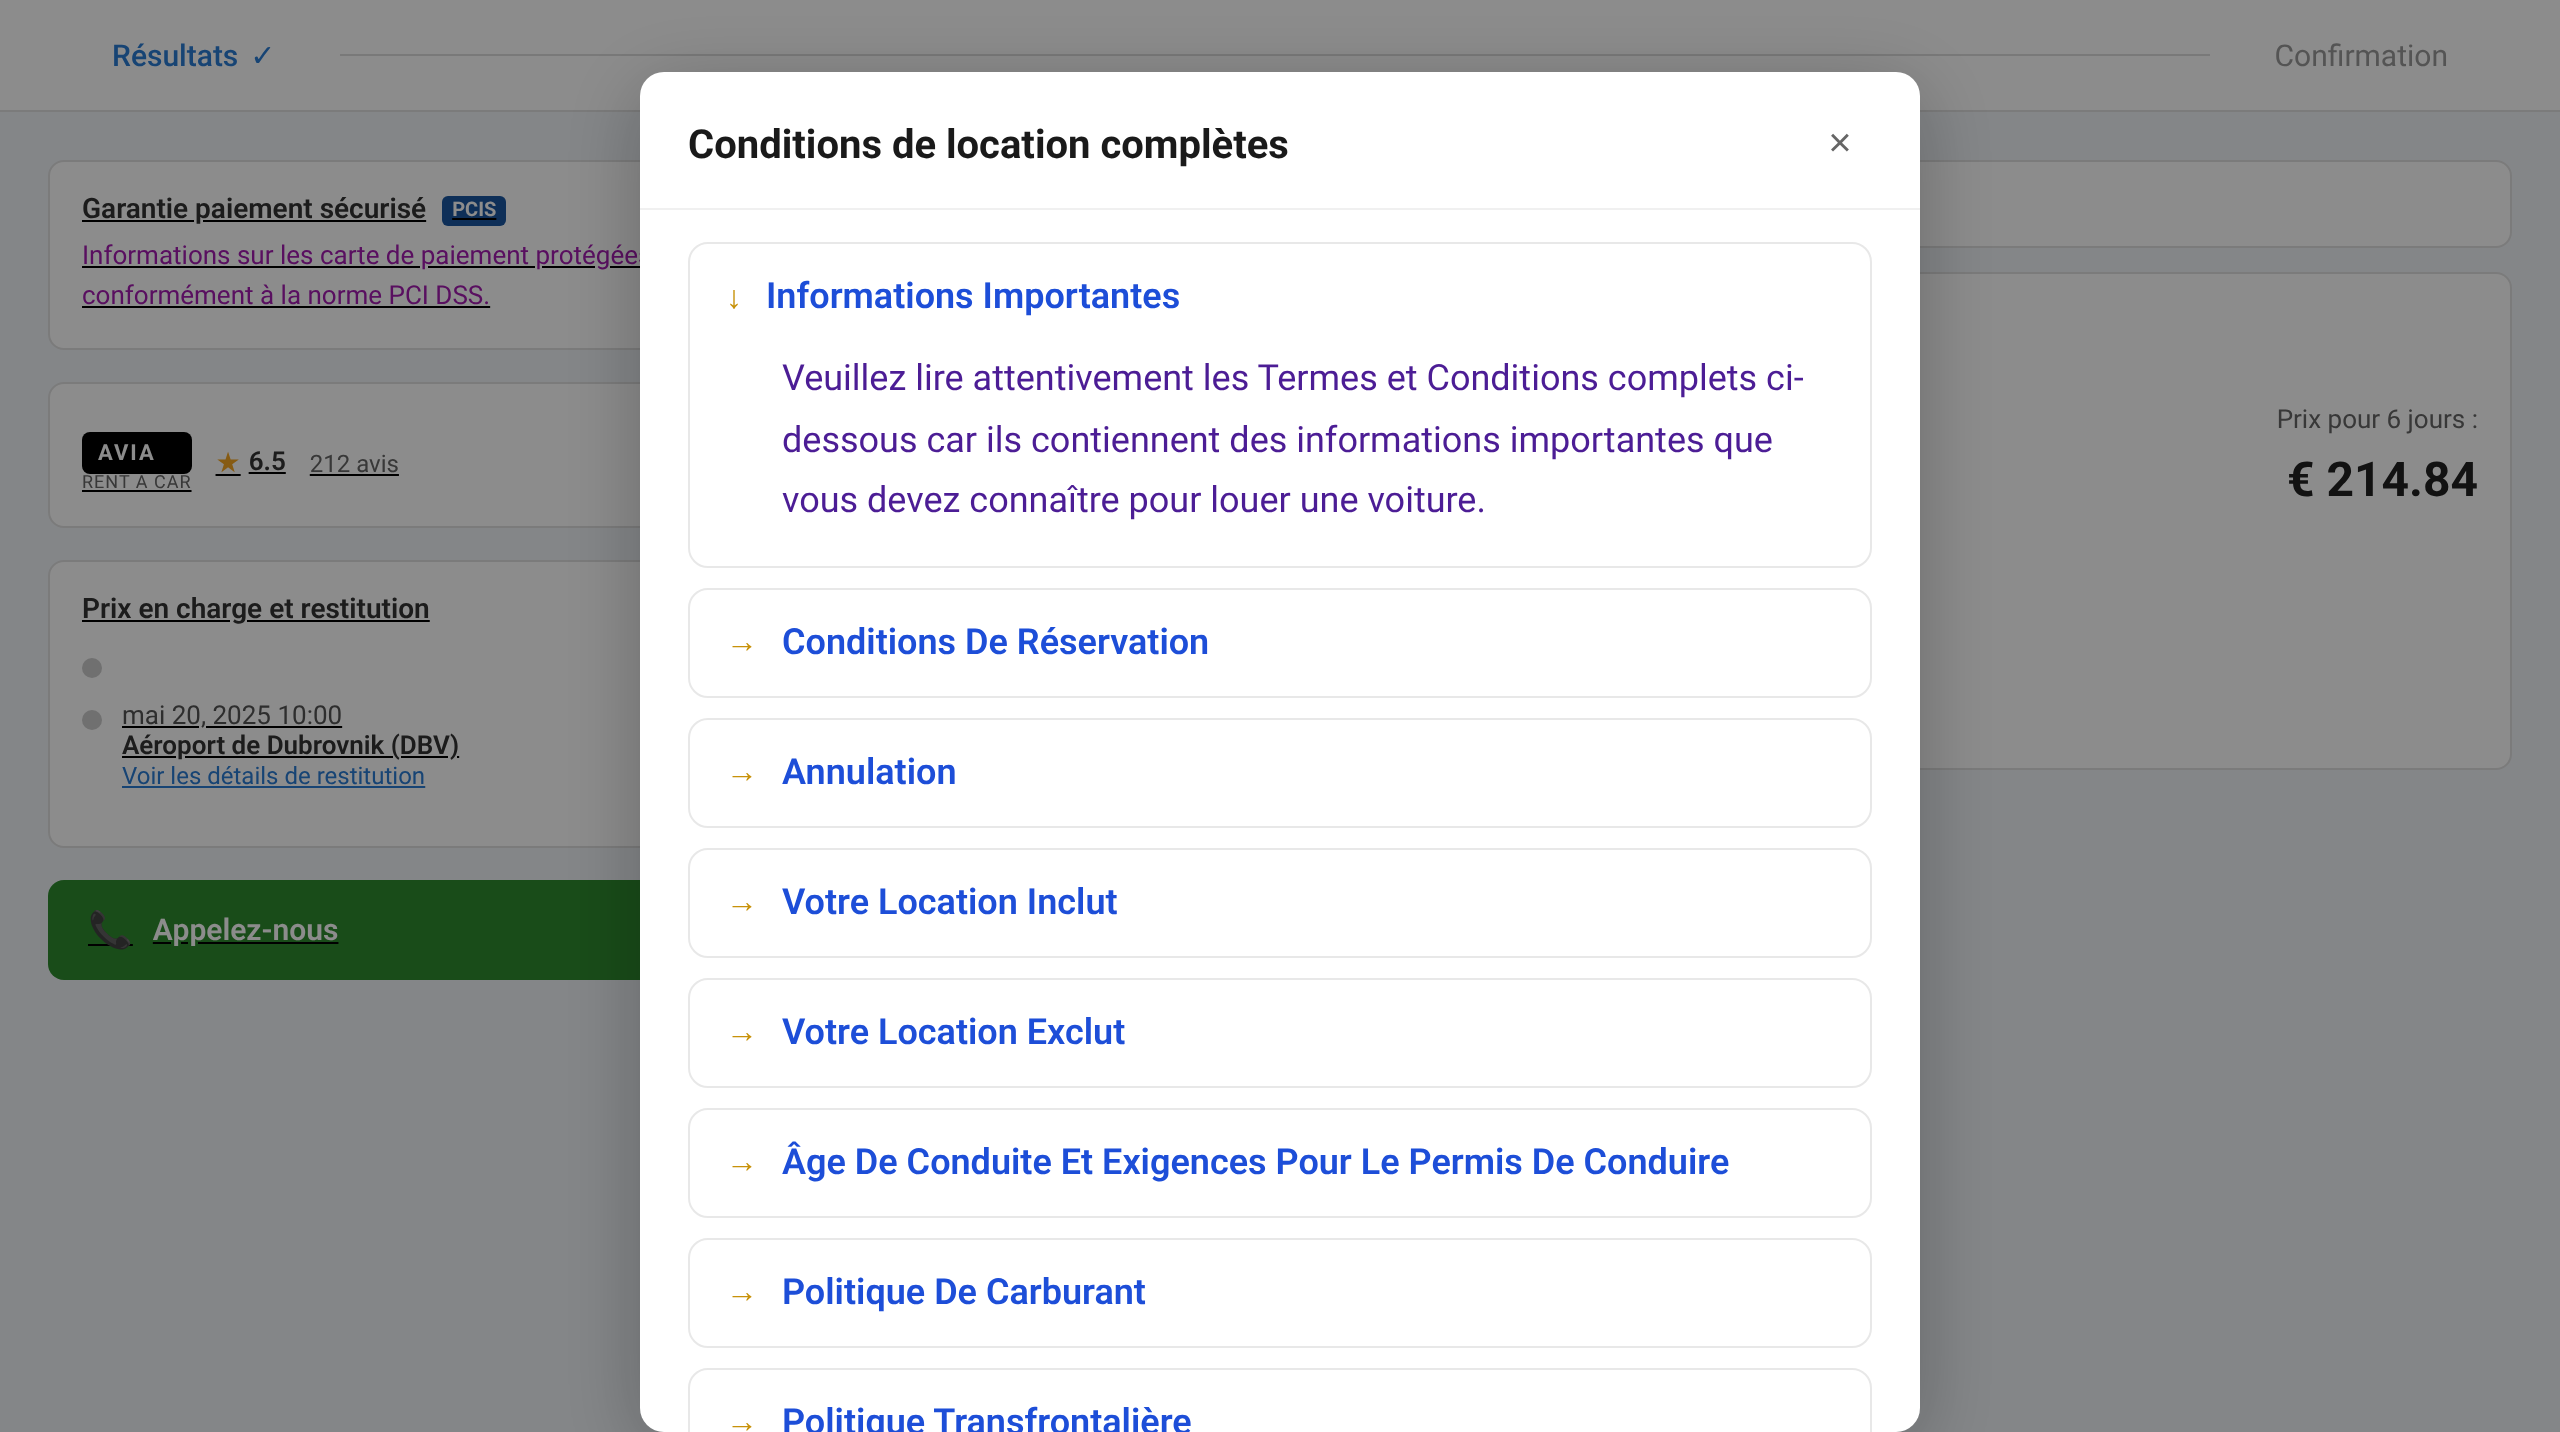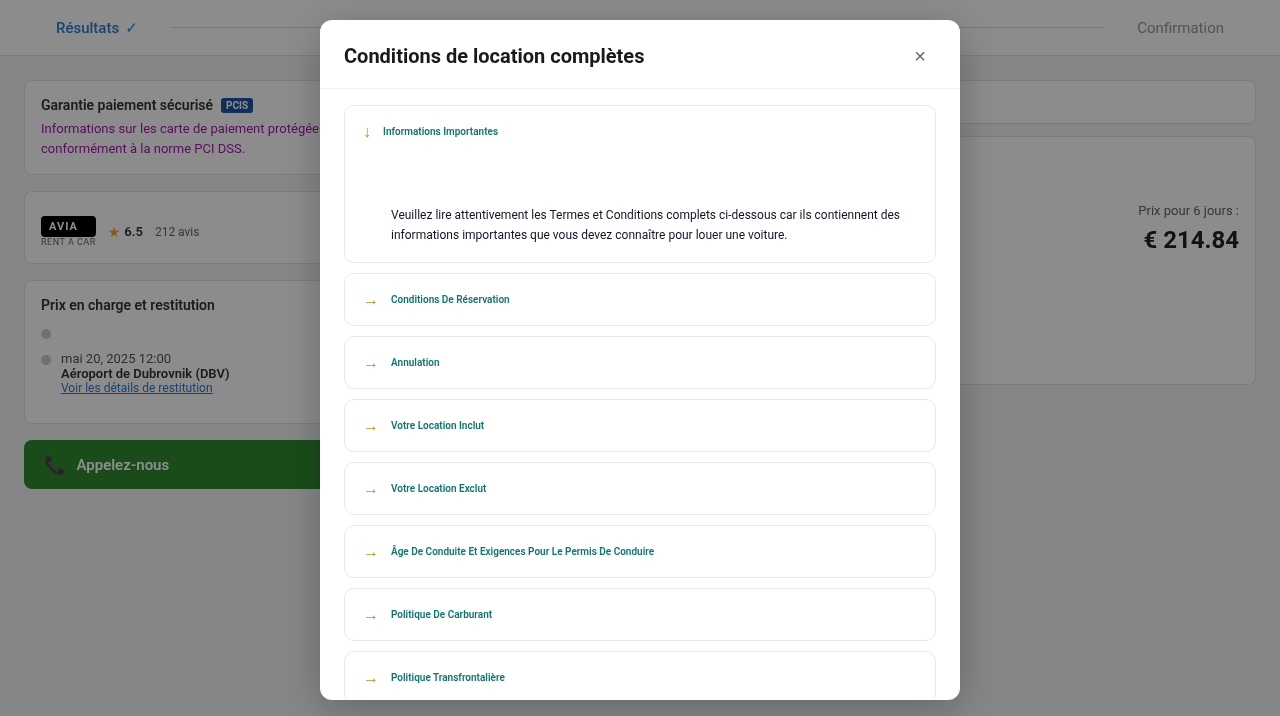--- a/index.html
+++ b/index.html
@@ -83,20 +83,21 @@
       gap: 24px;
       position: relative;
       z-index: 1;
     }
 
     .left-panel {
       width: 320px;
       display: flex;
       flex-direction: column;
       gap: 16px;
+      text-decoration: underline;
     }
 
     .card {
       background: #fff;
       border-radius: 8px;
       padding: 16px;
       border: 1px solid #e0e0e0;
     }
 
     .guarantee-title {
@@ -230,21 +231,21 @@
       gap: 4px;
     }
 
     
     .modal-overlay {
       position: fixed;
       top: 0; left: 0; right: 0; bottom: 0;
       background: rgba(0,0,0,0.45);
       z-index: 100;
       display: flex;
-      align-items: flex-start;
+      align-items: flex-end;
       justify-content: center;
       padding-top: 20px;
     }
 
     .modal {
       background: #fff;
       border-radius: 12px;
       width: 640px;
       max-height: 680px;
       display: flex;
@@ -310,32 +311,31 @@
 
     .section-icon {
       font-size: 16px;
       flex-shrink: 0;
     }
 
     .section-icon.down { color: #c8920a; }
     .section-icon.right { color: #c8920a; }
 
     .section-label {
-      font-size: 10px;
-      font-weight: 600;
-      color: #0f766e;
+      font-size: 18px;
+      font-weight: 600;
+      color: #1d4ed8;
     }
 
     
     .section-expanded {
       padding: 0 18px 16px 46px;
-      font-size: 12px;
-      color: #0f172a;
+      font-size: 18px;
+      color: #4c1d95;
       line-height: 1.7;
-      margin-top: 48px;
     }
 
     .section-expanded p {
       margin: 0;
     }
   </style>
 </head>
 <body>
 
 <div class="bg-page">
@@ -381,21 +381,21 @@
       </div>
 
       <div class="card">
         <div class="pickup-title">Prix en charge et restitution</div>
         <div class="pickup-item">
           <div class="dot"></div>
         </div>
         <div class="pickup-item">
           <div class="dot"></div>
           <div>
-            <div class="pickup-date">mai 20, 2025 12:00</div>
+            <div class="pickup-date">mai 20, 2025 10:00</div>
             <div class="pickup-location">Aéroport de Dubrovnik (DBV)</div>
             <div class="pickup-link">Voir les détails de restitution</div>
           </div>
         </div>
       </div>
 
       <div class="call-btn">
         <span class="phone-icon">📞</span>
         <span>Appelez-nous</span>
       </div>

